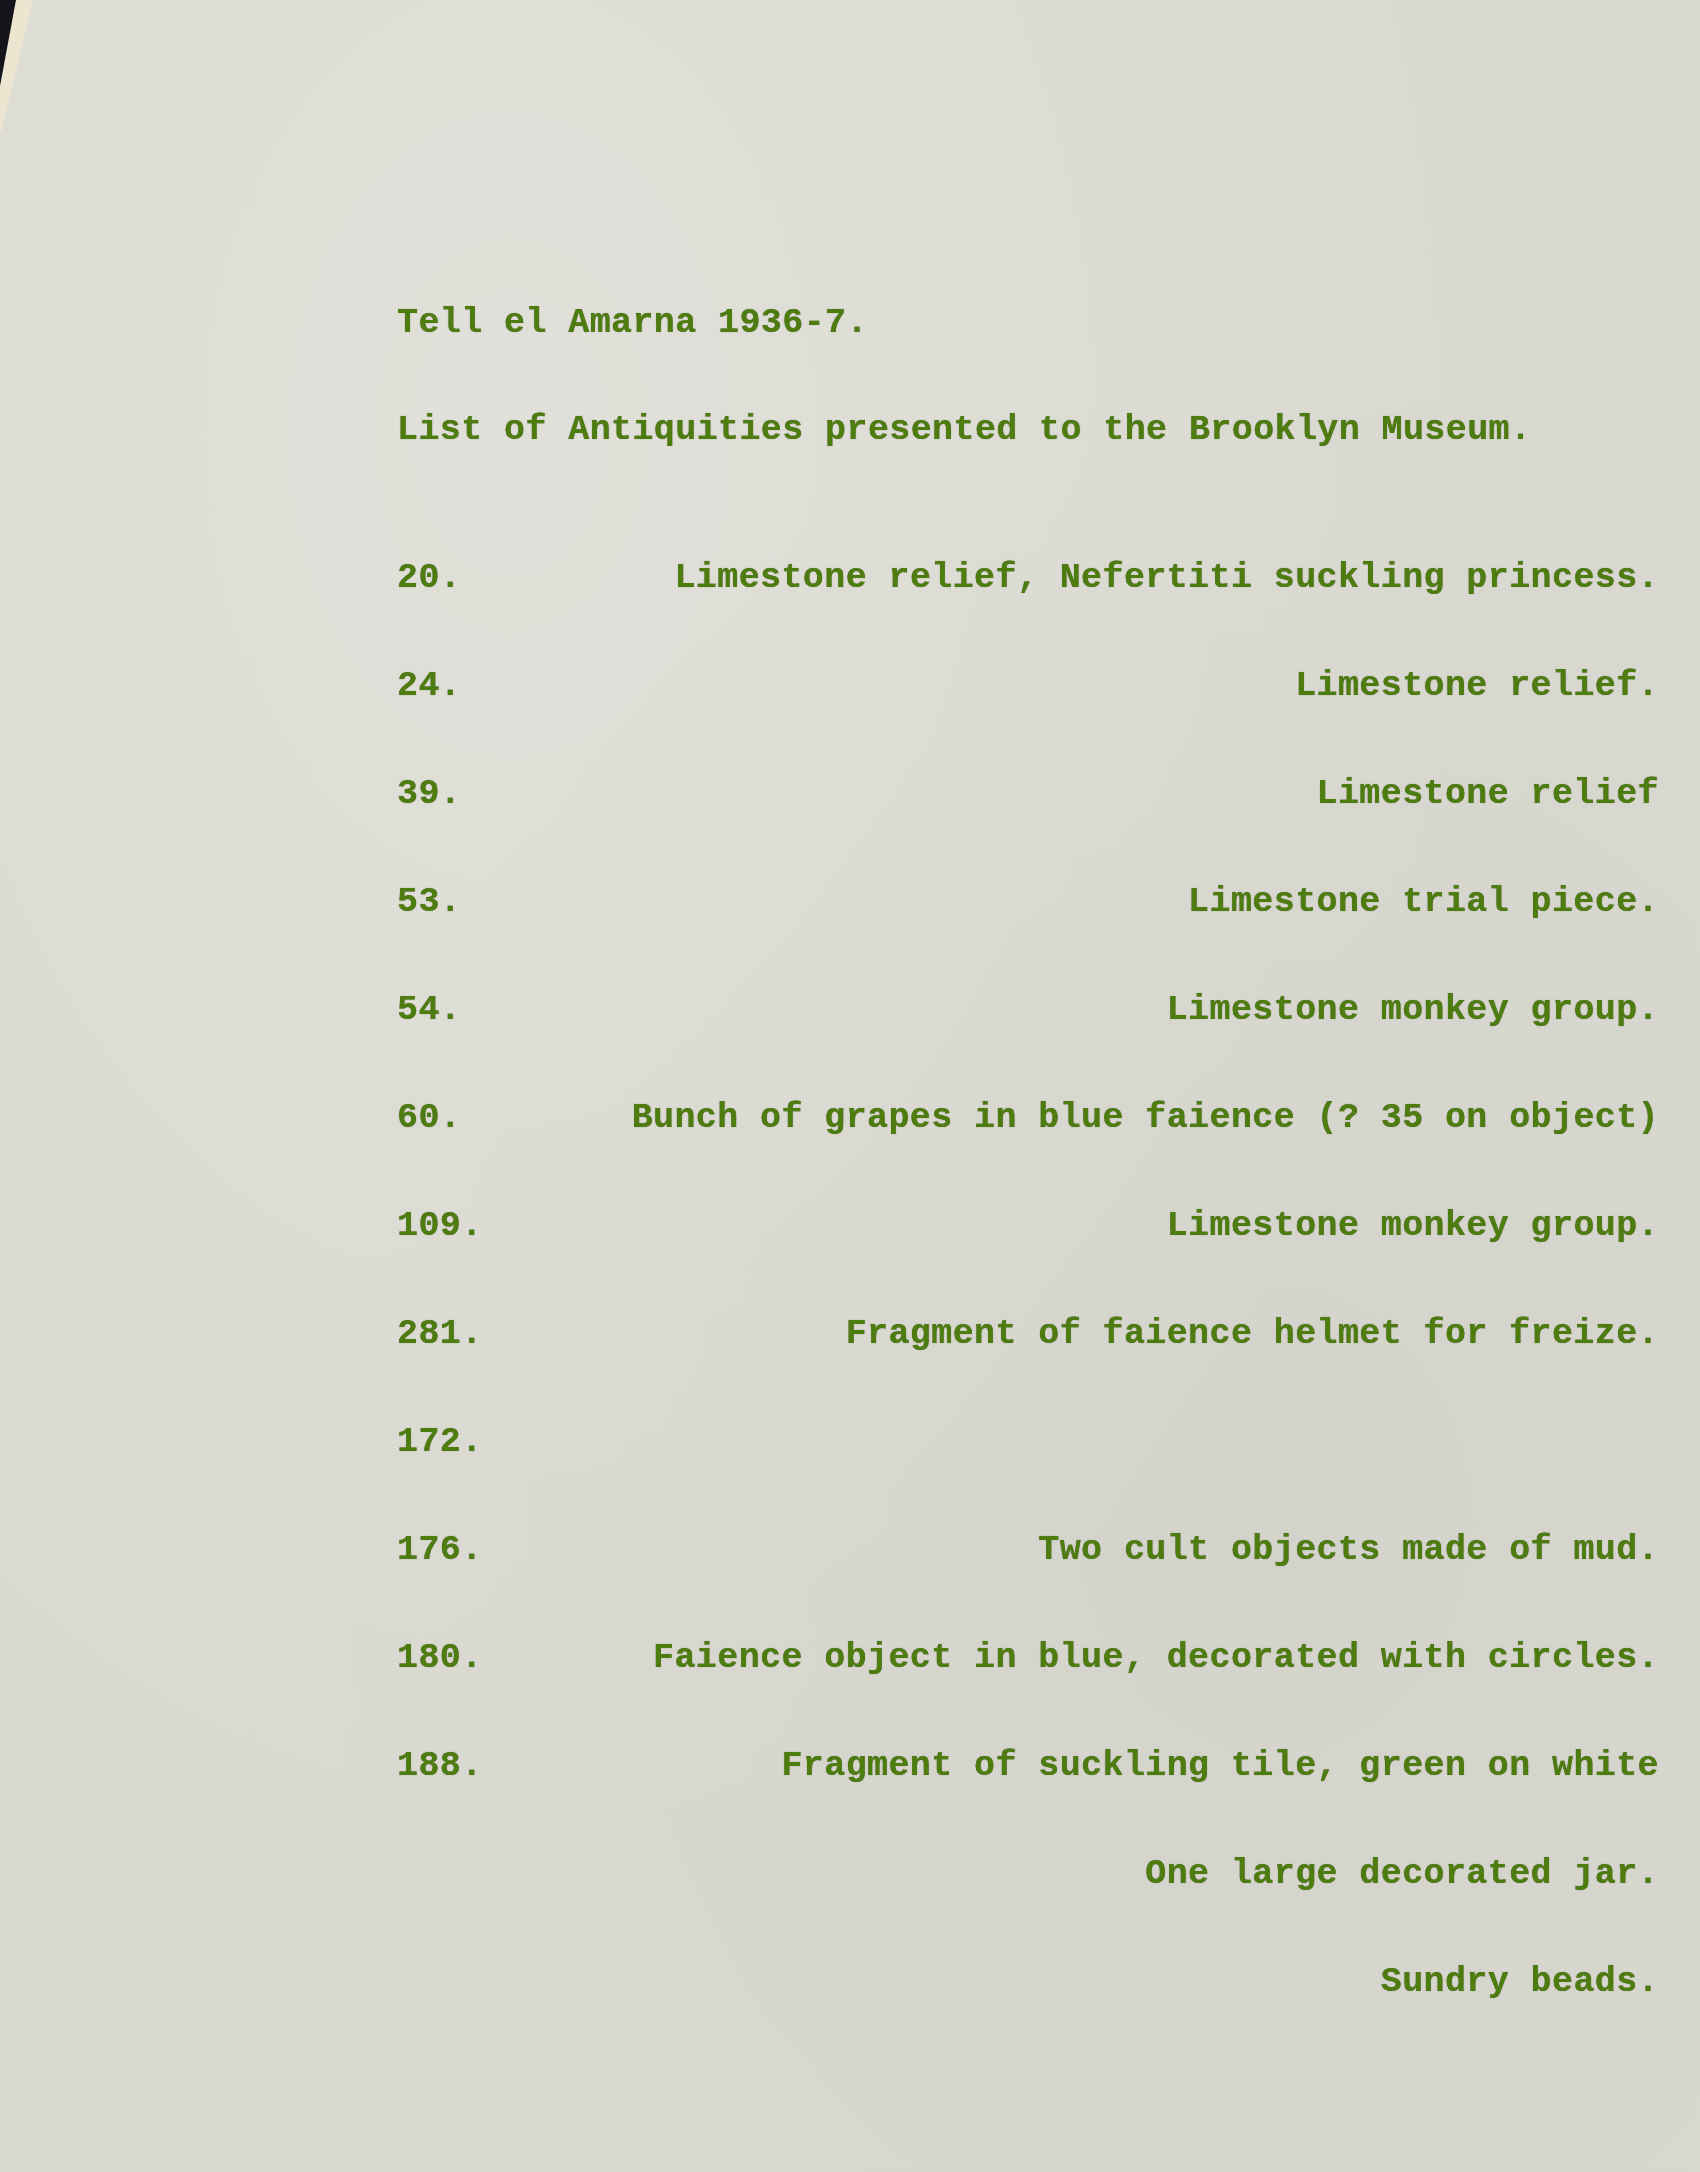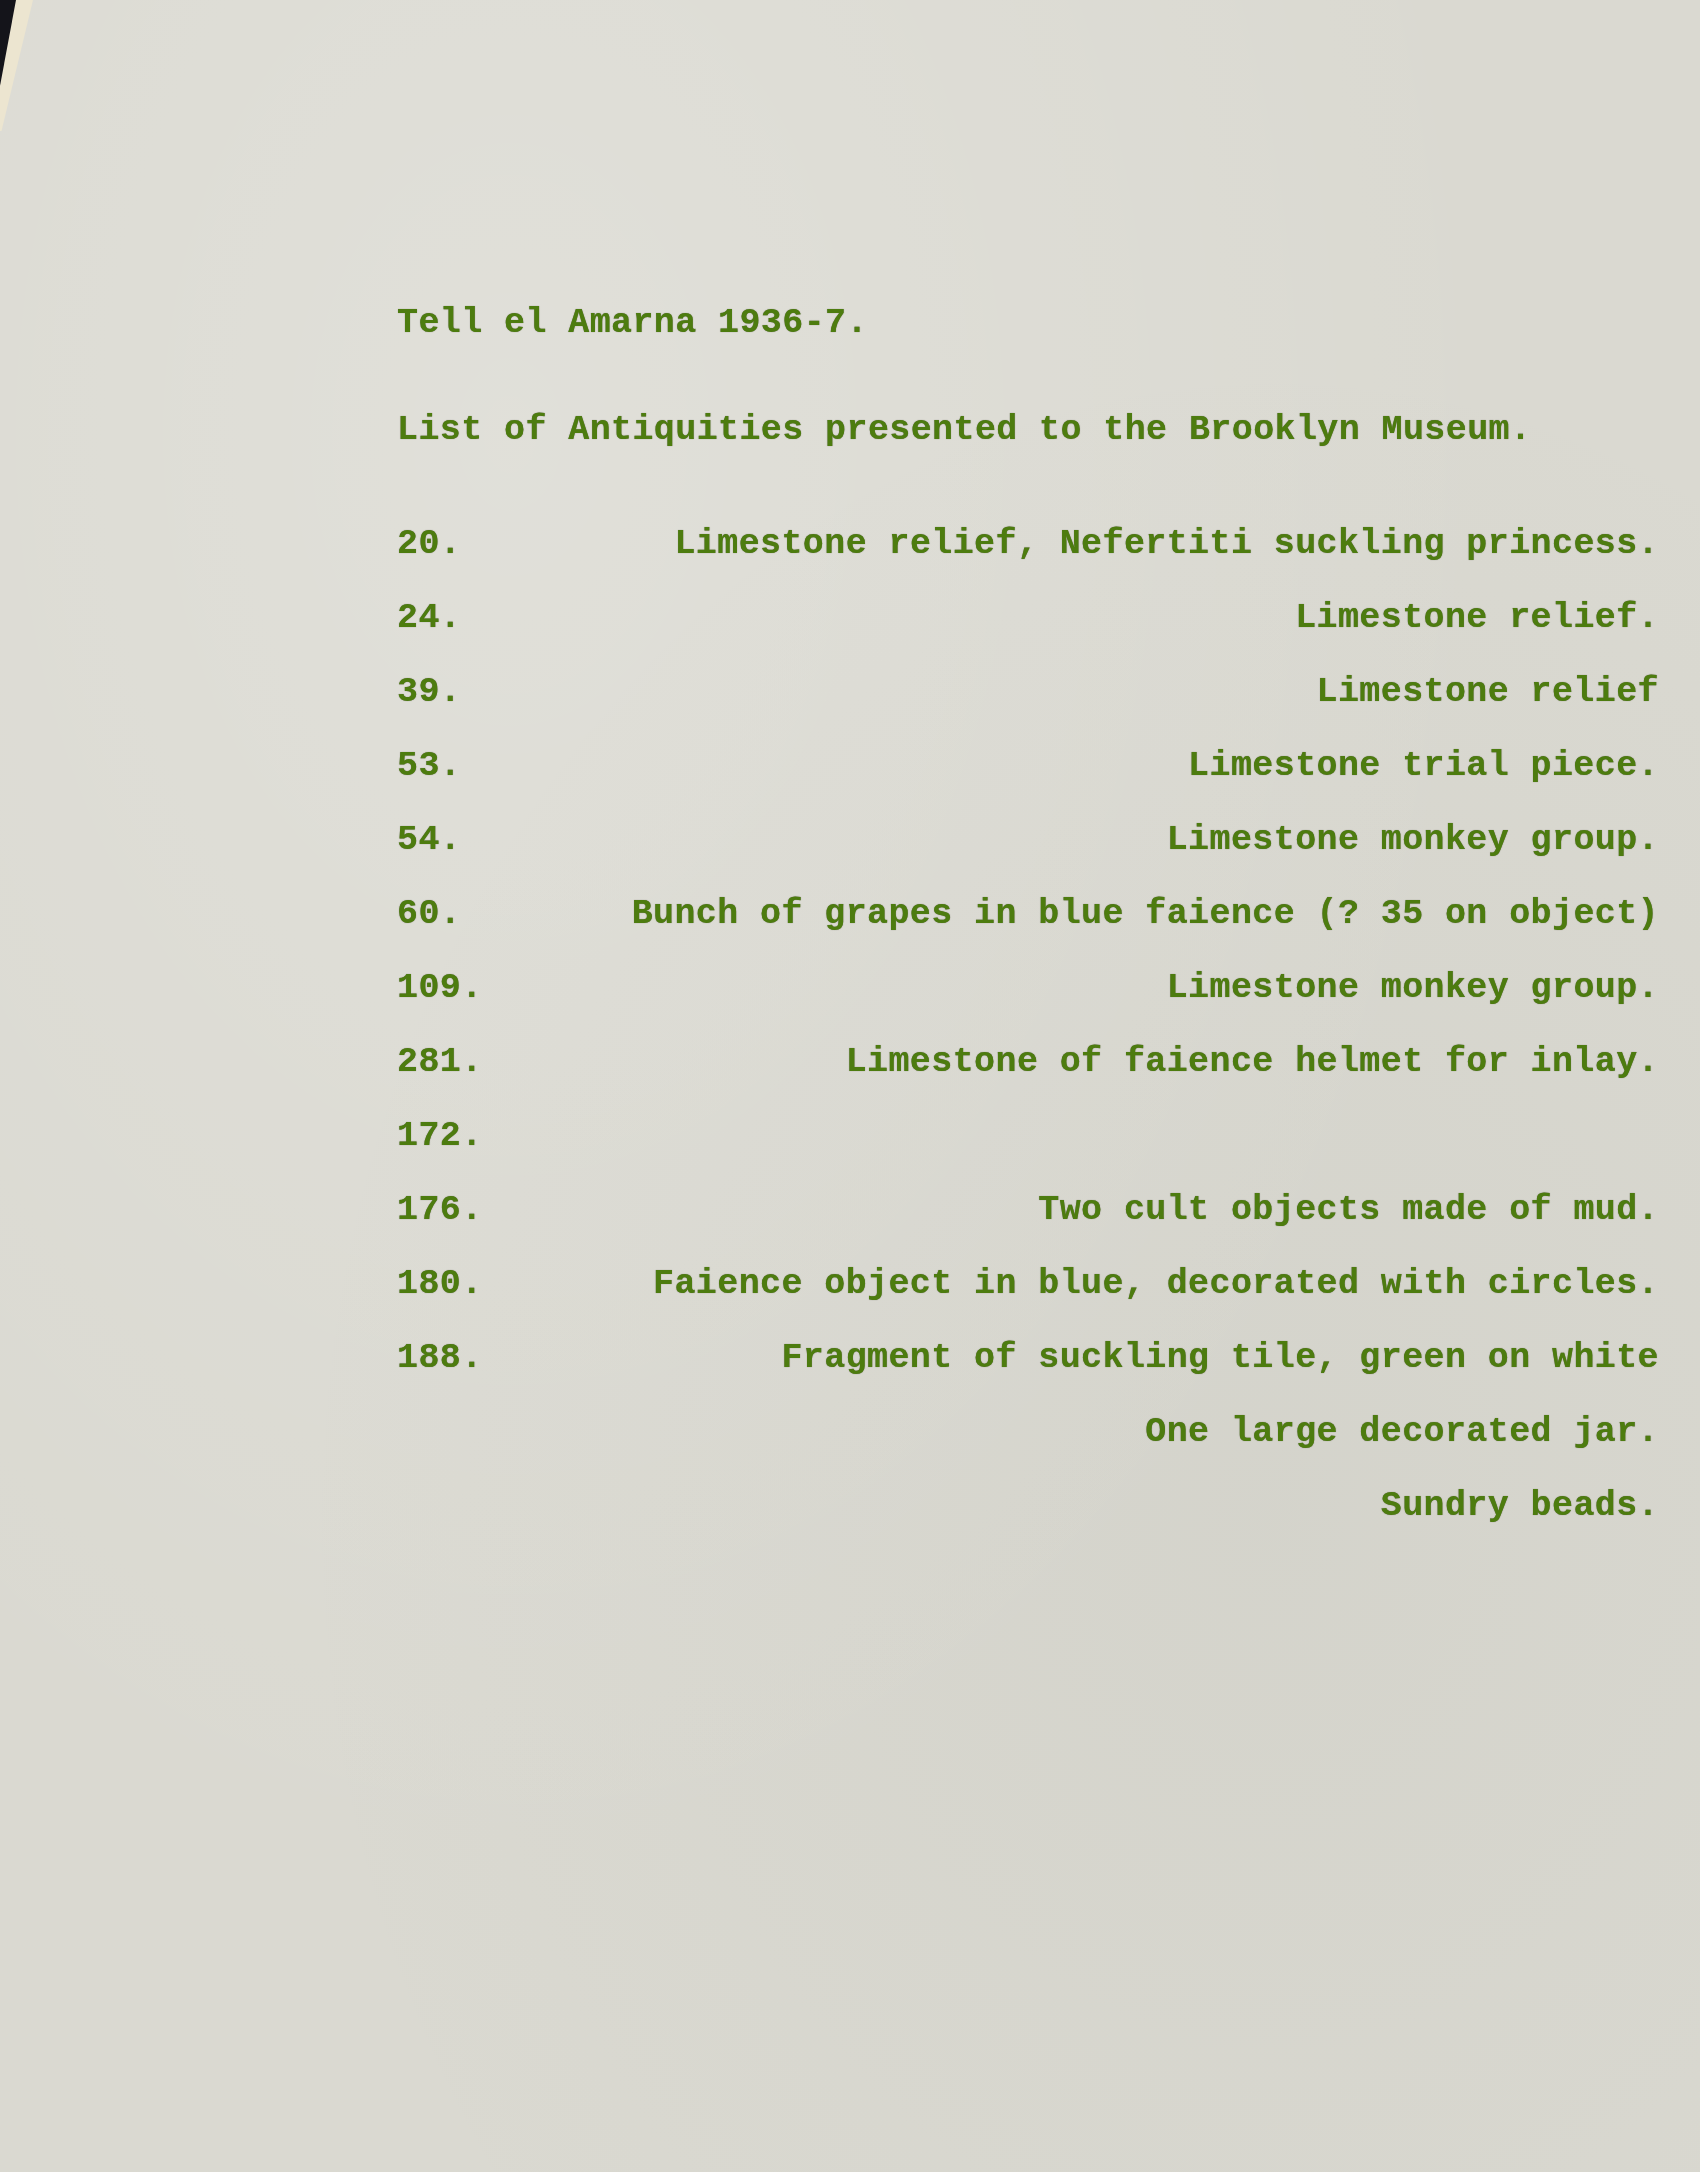--- a/index.html
+++ b/index.html
@@ -62,20 +62,21 @@
   .antiquities-list {
     position: absolute;
     left: 397px;
     top: 524px;
     width: 1262px;
   }
   .list-row {
     display: flex;
     height: 74px;
     align-items: flex-start;
+    margin-top: 34px;
   }
   .item-number {
     width: 149px;
     flex: 0 0 149px;
   }
   .item-description {
     flex: 1;
     text-align: right;
   }
 </style>
@@ -121,21 +122,21 @@
     <span class="typewritten item-description">Bunch of grapes in blue faience (? 35 on object)</span>
   </div>
 
   <div class="list-row">
     <span class="typewritten item-number">109.</span>
     <span class="typewritten item-description">Limestone monkey group.</span>
   </div>
 
   <div class="list-row">
     <span class="typewritten item-number">281.</span>
-    <span class="typewritten item-description">Limestone of faience helmet for inlay.</span>
+    <span class="typewritten item-description">Fragment of faience helmet for freize.</span>
   </div>
 
   <div class="list-row">
     <span class="typewritten item-number">172.</span>
   </div>
 
   <div class="list-row">
     <span class="typewritten item-number">176.</span>
     <span class="typewritten item-description">Two cult objects made of mud.</span>
   </div>

